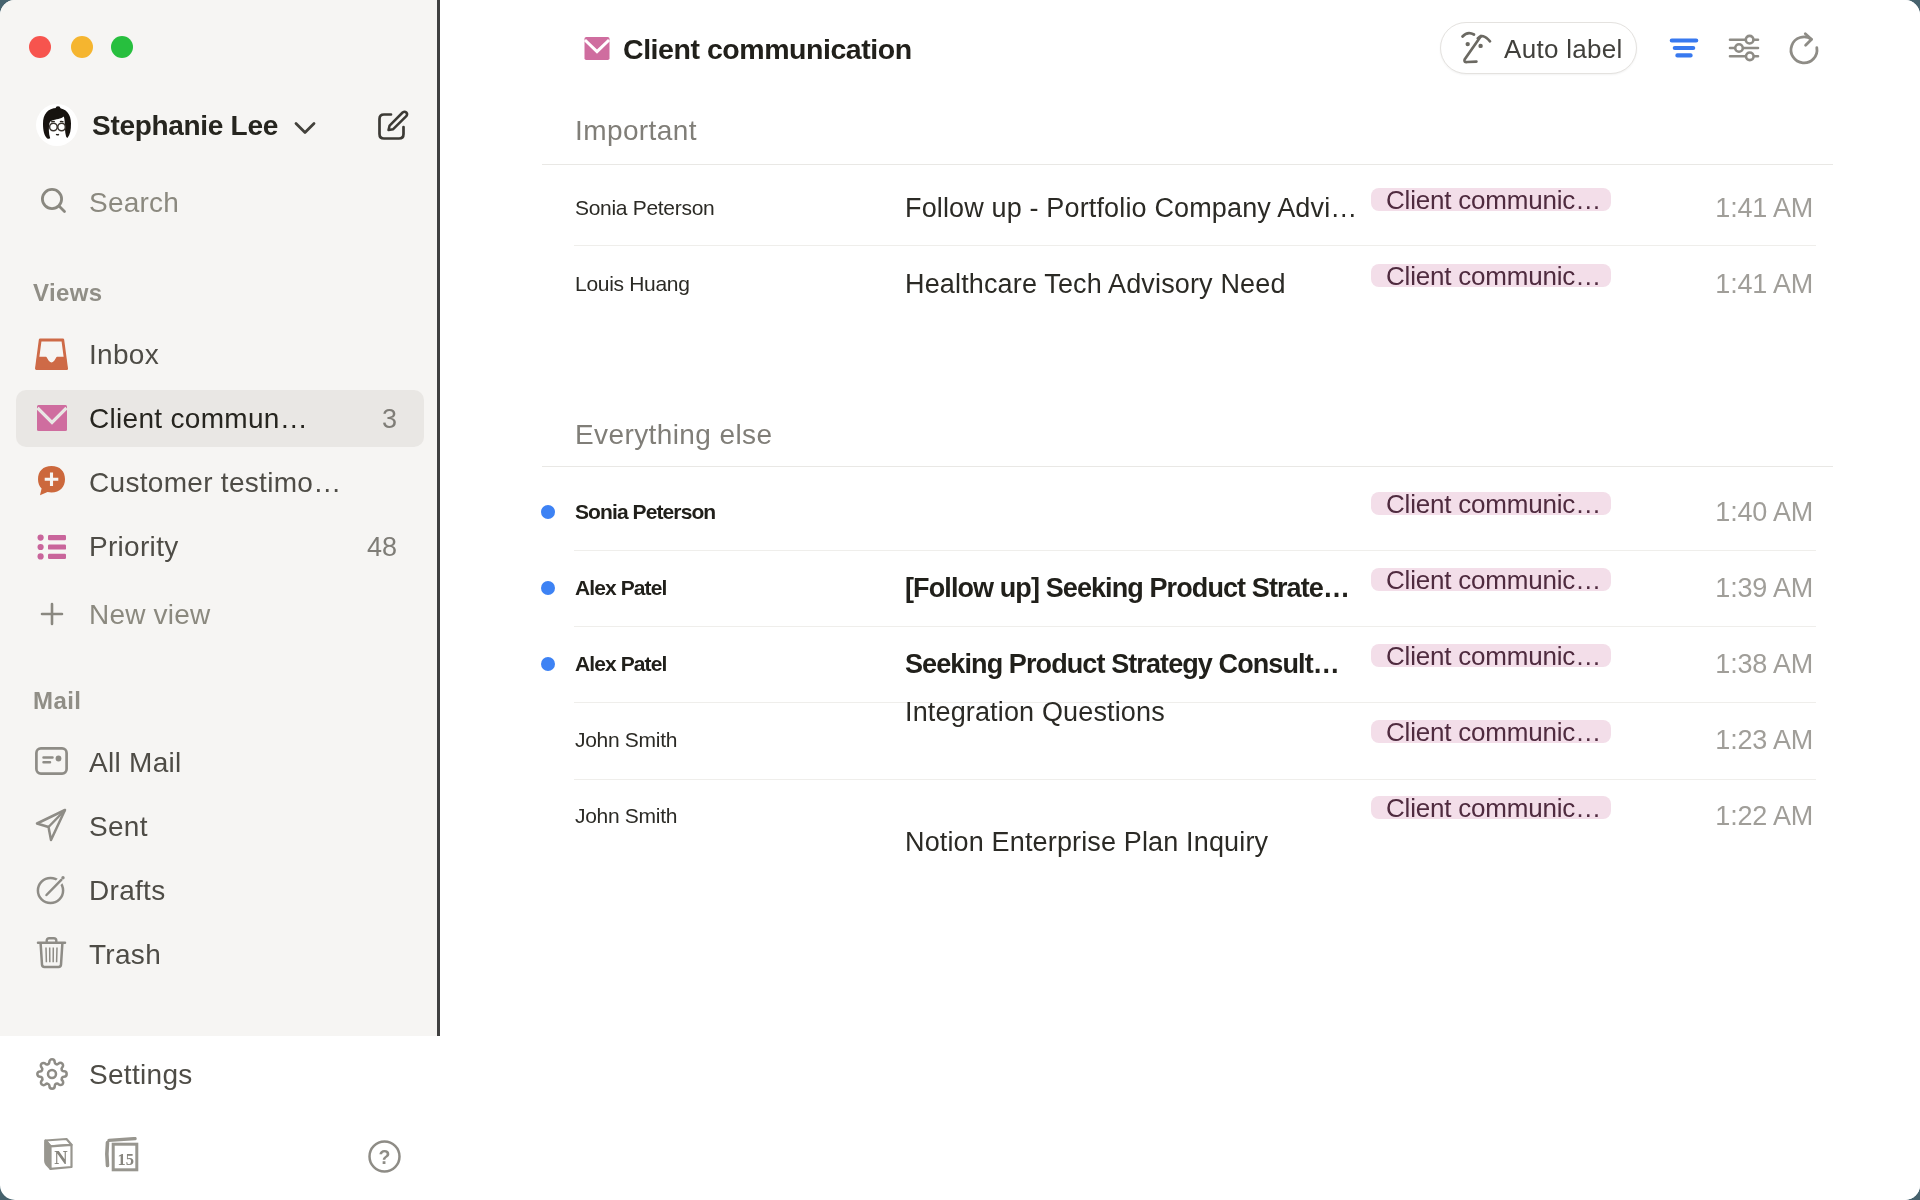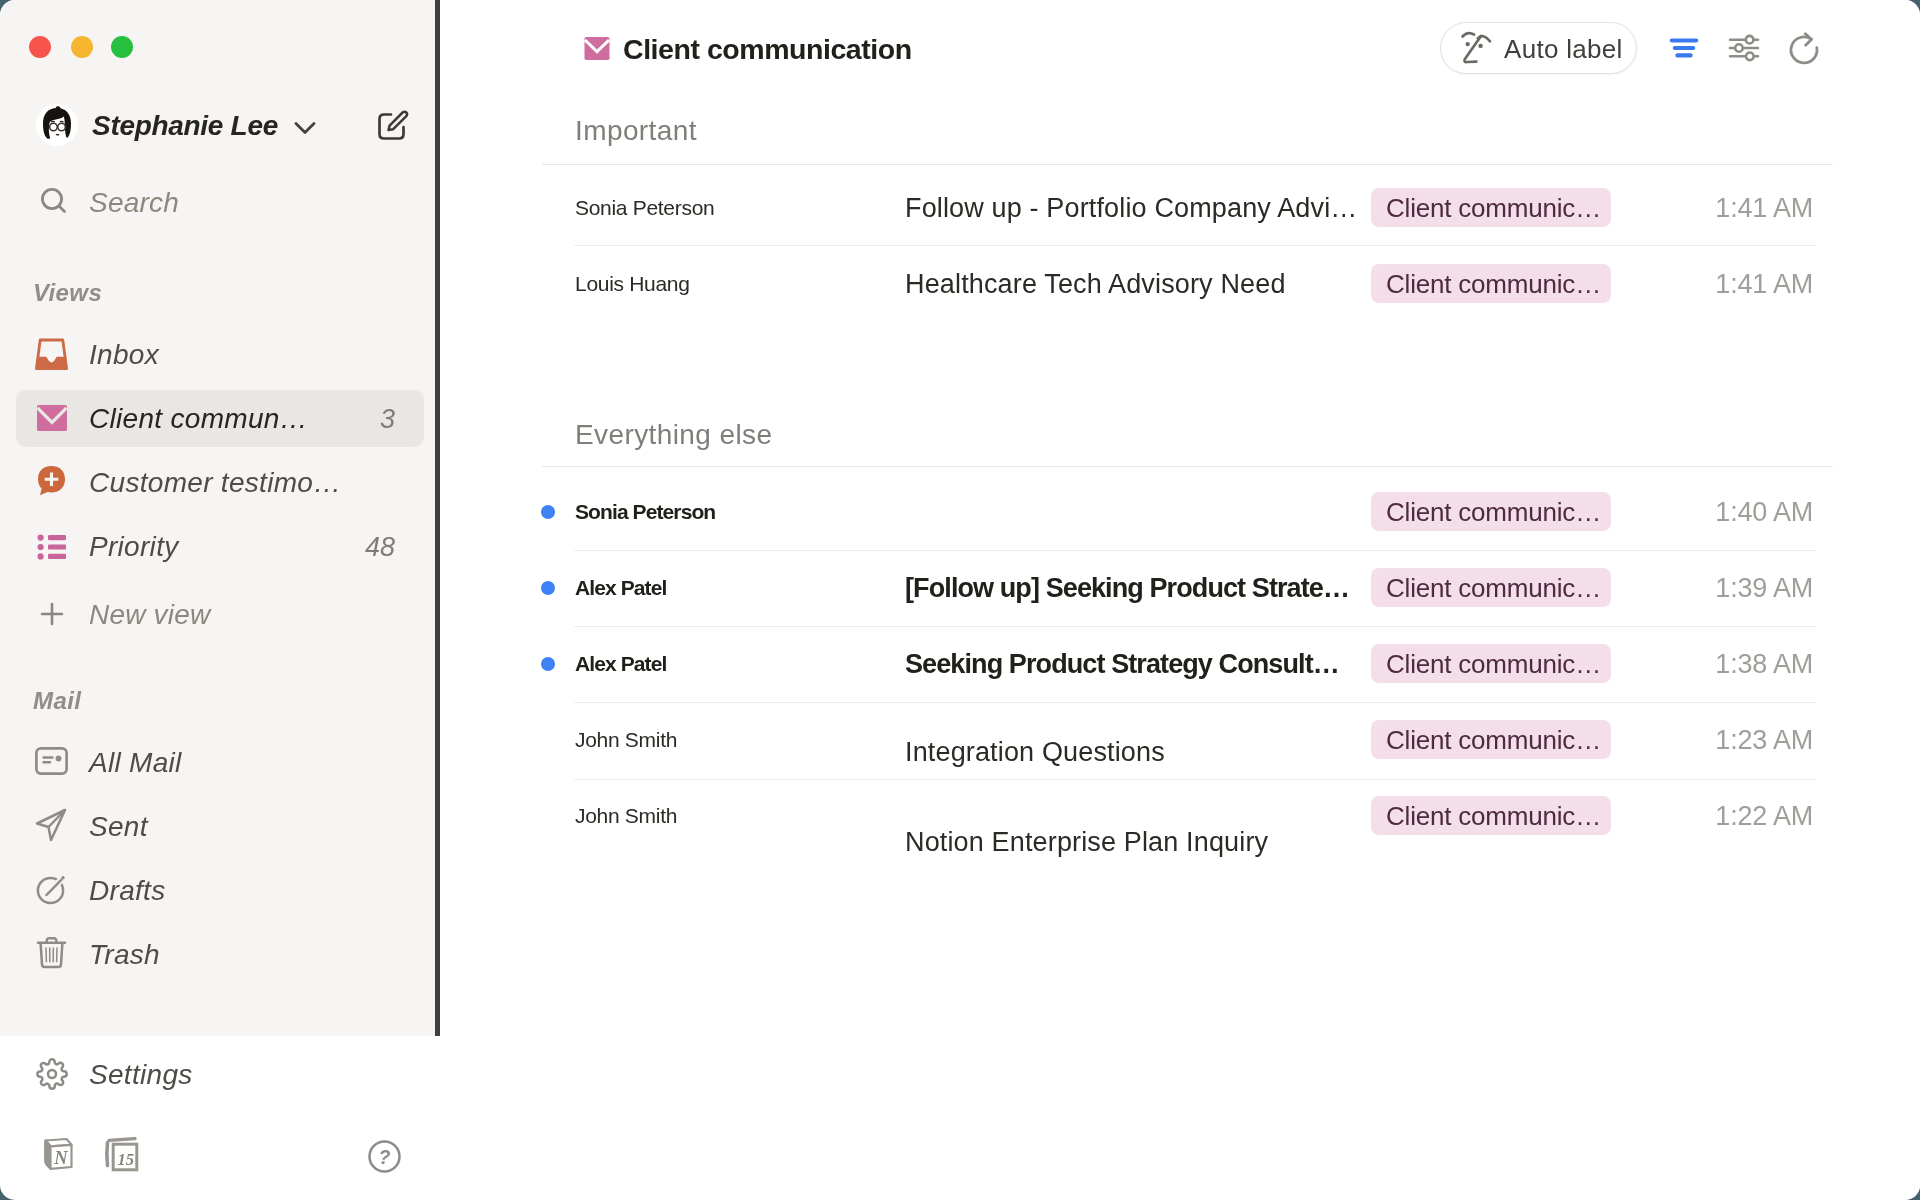--- a/index.html
+++ b/index.html
@@ -1,37 +1,37 @@
 <!DOCTYPE html>
 <html><head>
 <meta charset="utf-8">
 <style>
   * { margin:0; padding:0; box-sizing:border-box; }
   html,body { width:1920px; height:1200px; background:#46626d; font-family:"Liberation Sans", sans-serif; }
   .win { position:absolute; left:0; top:0; width:1920px; height:1200px; background:#fff; border-radius:15px; overflow:hidden; }
   .abs { position:absolute; }
   .vc { transform:translateY(-50%); white-space:nowrap; }
   
-  .side { position:absolute; left:0; top:0; width:440px; height:1036px; background:#f6f5f3; border-right:5px solid #404040;font-style:italic; }
+  .side { position:absolute; left:0; top:0; width:440px; height:1036px; background:#f6f5f3; border-right:3px solid #404040; }
   .dot { position:absolute; width:22px; height:22px; border-radius:50%; top:36px; }
   .sitem { position:absolute; left:89px; font-size:28px; color:#4e4c46; letter-spacing:0.3px; }
   .gray { color:#8b897f; letter-spacing:0.2px; }
   .shead { position:absolute; left:33px; font-size:24px; font-weight:700; color:#908e86; letter-spacing:0.4px; }
   .count { position:absolute; font-size:27px; color:#7f7d77; }
   .icon { position:absolute; }
   
   .main { position:absolute; left:441px; top:0; right:0; bottom:0; background:#fff; }
   .rowline { position:absolute; height:1px; background:#efeeeb; left:133px; width:1242px; }
   .secline { position:absolute; height:1px; background:#e9e8e5; left:101px; width:1291px; }
   .sechead { position:absolute; left:134px; font-size:28px; color:#807e78; letter-spacing:0.4px; }
   .sender { position:absolute; left:134px; font-size:21px; color:#2b2a25; letter-spacing:-0.3px; }
   .subj { position:absolute; left:464px; font-size:27px; color:#2b2a25; letter-spacing:0.15px; }
   .bold { font-weight:700; color:#21201b; letter-spacing:-0.9px; }
   .time { position:absolute; font-size:27px; color:#a09e99; letter-spacing:-0.2px; text-align:right; right:107px; }
-  .tag { position:absolute; left:930px; height:39px; width:240px; border-radius:8px; background:#f3dee9; }
+  .tag { position:absolute; left:930px; height:23px; width:240px; border-radius:8px; background:#f3dee9; }
   .tag span { position:absolute; left:15px; top:50%; transform:translateY(-50%); font-size:26px; font-weight:500; color:#4f2b3f; letter-spacing:-0.2px; white-space:nowrap; }
   .bluedot { position:absolute; width:14px; height:14px; border-radius:50%; background:#3d82f4; left:541px; }
 </style>
 </head>
 <body>
 <div class="win">
 
   <div class="side">
     <div class="dot" style="left:29px; background:#f7544e;"></div>
     <div class="dot" style="left:71px; background:#f5b52f;"></div>
@@ -233,21 +233,21 @@
     <div class="bluedot" style="left:100px; top:657px;"></div>
     <div class="sender vc bold" style="top:664px;">Alex Patel</div>
     <div class="subj vc bold" style="top:664px;">Seeking Product Strategy Consult…</div>
     <div class="tag" style="top:644px;">
         <span>Client communic…</span>
       </div>
     <div class="time vc" style="top:664px;">1:38 AM</div>
     <div class="rowline" style="top:702px; left:133px; width:1242px;"></div>
 
     <div class="sender vc" style="top:740px;">John Smith</div>
-    <div class="subj vc" style="top:752px;text-align:center;">Integration Questions</div>
+    <div class="subj vc" style="top:712px;text-align:center;">Integration Questions</div>
     <div class="tag" style="top:720px;">
         <span>Client communic…</span>
       </div>
     <div class="time vc" style="top:740px;">1:23 AM</div>
     <div class="rowline" style="top:779px; left:133px; width:1242px;"></div>
 
     <div class="sender vc" style="top:816px;">John Smith</div>
     <div class="subj vc" style="top:842px;text-align:center;">Notion Enterprise Plan Inquiry</div>
     <div class="tag" style="top:796px;">
         <span>Client communic…</span>

